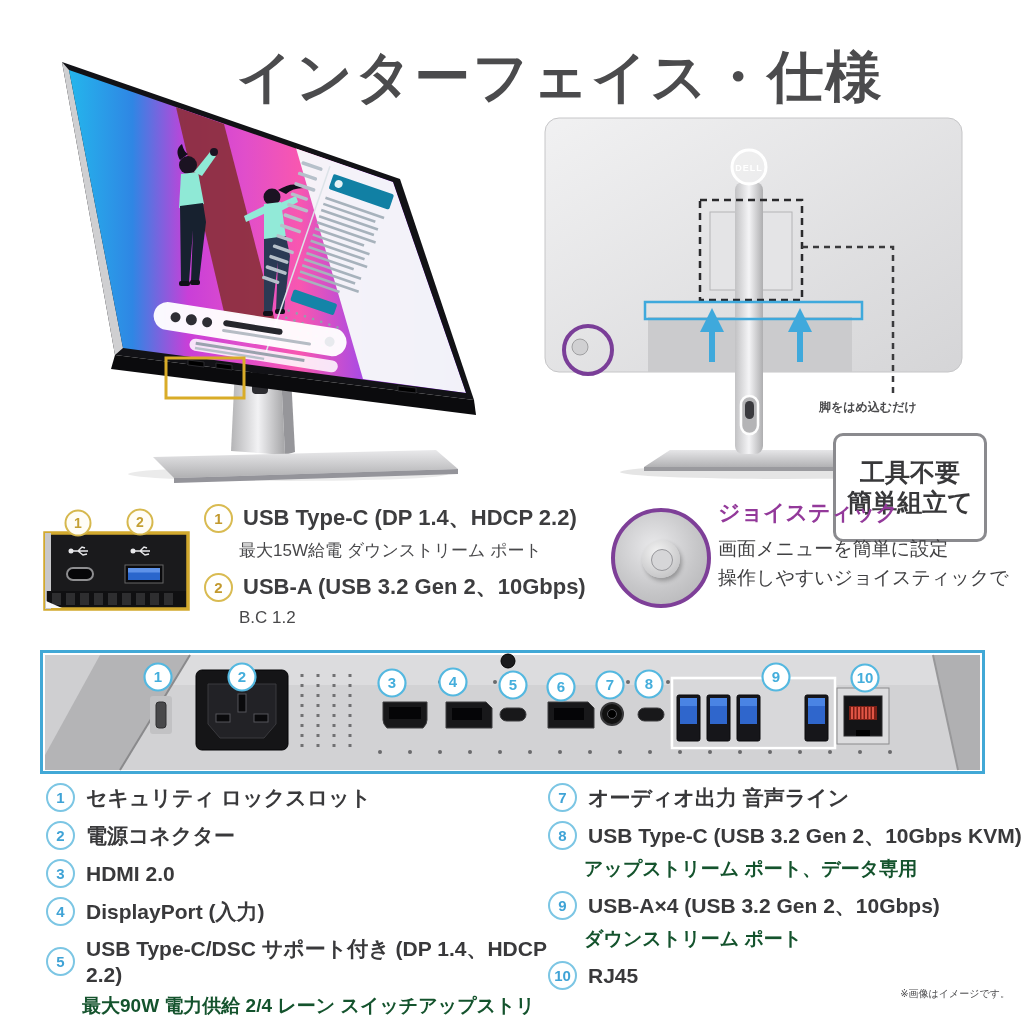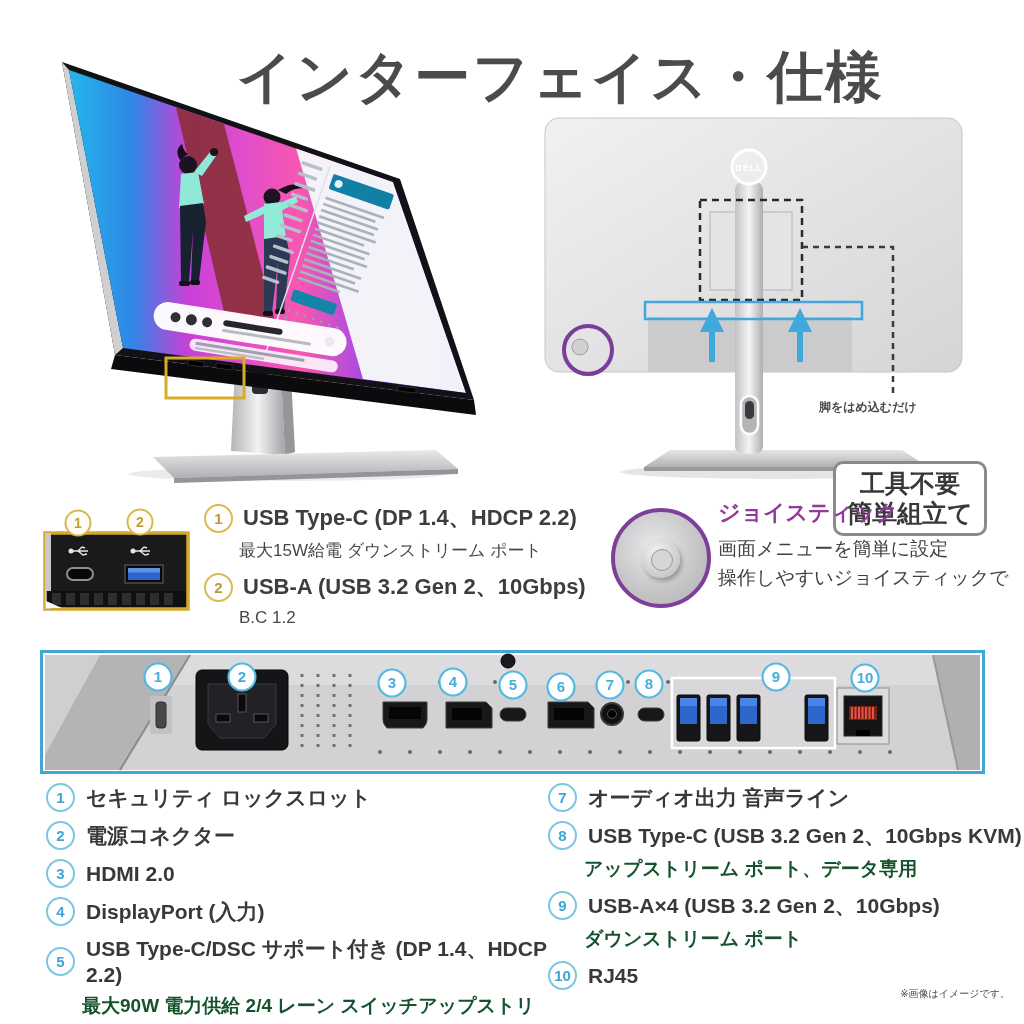--- a/index.html
+++ b/index.html
@@ -9,21 +9,21 @@
          font-size:56px;font-weight:bold;color:#4b4b4d;letter-spacing:2px;padding-left:48px;}
   svg{position:absolute;display:block;}
   .front-monitor{left:38px;top:48px;}
   .back-monitor{left:530px;top:100px;}
   .side-ports-svg{left:40px;top:505px;}
   .rear-panel-svg{left:40px;top:650px;}
   .assembly-label{position:absolute;left:819px;top:399px;width:200px;
                   font-size:12px;font-weight:bold;color:#4a4a4c;}
   .assembly-box{position:absolute;left:833px;top:433px;width:140px;background:#fff;
                 border:3px solid #8a8a8e;border-radius:10px;text-align:center;
-                font-size:25px;font-weight:bold;color:#38383a;line-height:1.18;padding:5px 4px;margin-top:28px;}
+                font-size:25px;font-weight:bold;color:#38383a;line-height:1.18;padding:22px 4px;}
   .spec-block{position:absolute;left:204px;top:503px;width:400px;}
   .spec-row{display:flex;align-items:center;gap:10px;font-size:22px;font-weight:600;color:#3d3d3f;}
   .spec-sub{margin:6px 0 10px 35px;font-size:17px;font-weight:500;color:#48484a;}
   .num-circle{flex:none;width:25px;height:25px;border-radius:50%;background:#fff;
               display:flex;align-items:center;justify-content:center;
               font-size:15px;font-weight:bold;}
   .gold{border:2px solid #d9bb52;color:#c2992e;}
   .blue{border:2px solid #7cc6e4;color:#3fa3d6;}
   .joystick-photo{position:absolute;left:611px;top:508px;width:92px;height:92px;border-radius:50%;
                   border:4px solid #7E3F98;

